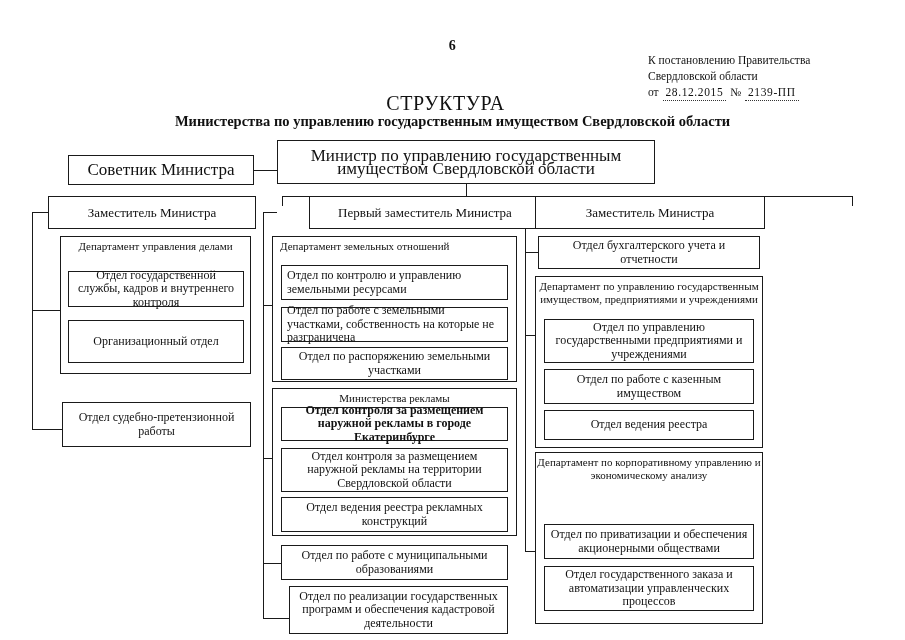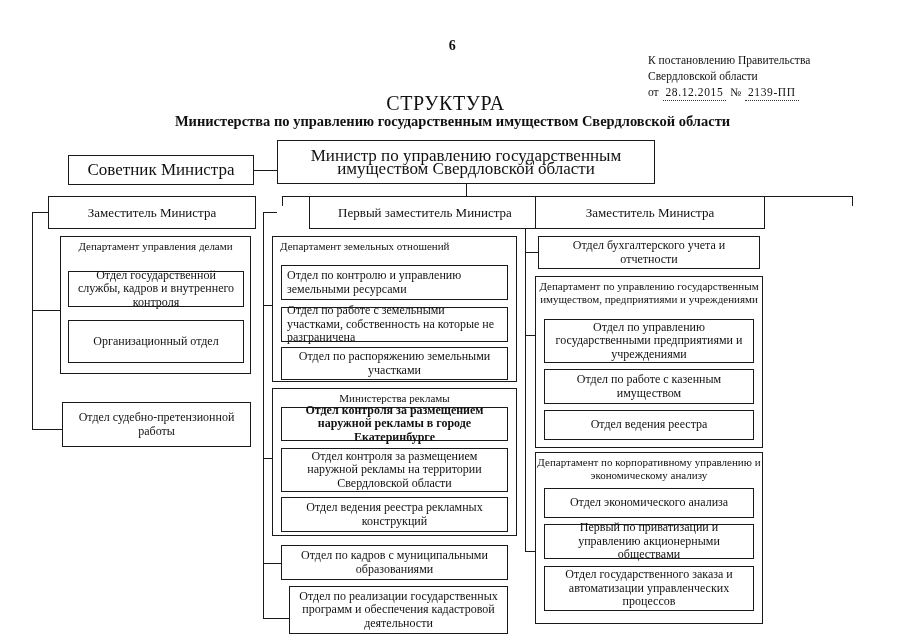--- a/index.html
+++ b/index.html
@@ -178,21 +178,21 @@
   <div class="box left-align" style="left:281px; top:307px; width:227px; height:35px;">Отдел по работе с земельными участками, собственность на которые не разграничена</div>
   <div class="box" style="left:281px; top:347px; width:227px; height:33px;">Отдел по распоряжению земельными участками</div>
 
   <div class="dept" style="left:272px; top:388px; width:245px; height:148px;">
     <div class="dept-label">Министерства рекламы</div>
   </div>
   <div class="box" style="left:281px; top:407px; width:227px; height:34px;font-weight:bold;">Отдел контроля за размещением наружной рекламы в городе Екатеринбурге</div>
   <div class="box" style="left:281px; top:448px; width:227px; height:44px;">Отдел контроля за размещением наружной рекламы на территории Свердловской области</div>
   <div class="box" style="left:281px; top:497px; width:227px; height:35px;">Отдел ведения реестра рекламных конструкций</div>
 
-  <div class="box" style="left:281px; top:545px; width:227px; height:35px;">Отдел по кадров с муниципальными образованиями</div>
+  <div class="box" style="left:281px; top:545px; width:227px; height:35px;">Отдел по работе с муниципальными образованиями</div>
   <div class="box" style="left:289px; top:586px; width:219px; height:48px;">Отдел по реализации государственных программ и обеспечения кадастровой деятельности</div>
 
   <div class="box head" style="left:535px; top:196px; width:230px; height:33px;">Заместитель Министра</div>
 
   <div class="ln v" style="left:525px; top:212px; height:339px;"></div>
   <div class="ln h" style="left:525px; top:212px; width:10px;"></div>
   <div class="ln h" style="left:525px; top:252px; width:13px;"></div>
   <div class="ln h" style="left:525px; top:335px; width:11px;"></div>
   <div class="ln h" style="left:525px; top:551px; width:11px;"></div>
 
@@ -201,17 +201,16 @@
   <div class="dept" style="left:535px; top:276px; width:228px; height:172px;">
     <div class="dept-label">Департамент по управлению государственным имуществом, предприятиями и учреждениями</div>
   </div>
   <div class="box" style="left:544px; top:319px; width:210px; height:44px;">Отдел по управлению государственными предприятиями и учреждениями</div>
   <div class="box" style="left:544px; top:369px; width:210px; height:35px;">Отдел по работе с казенным имуществом</div>
   <div class="box" style="left:544px; top:410px; width:210px; height:30px;">Отдел ведения реестра</div>
 
   <div class="dept" style="left:535px; top:452px; width:228px; height:172px;">
     <div class="dept-label">Департамент по корпоративному управлению и экономическому анализу</div>
   </div>
-  <div class="box" style="left:544px; top:488px; width:210px; height:30px;">Отдел экономического анализа</div>
-  <div class="box" style="left:544px; top:524px; width:210px; height:35px;">Первый по приватизации и управлению акционерными обществами</div>
+  <div class="box" style="left:544px; top:524px; width:210px; height:35px;">Отдел по приватизации и обеспечения акционерными обществами</div>
   <div class="box" style="left:544px; top:566px; width:210px; height:45px;">Отдел государственного заказа и автоматизации управленческих процессов</div>
 
 </div>
 
 </body></html>

